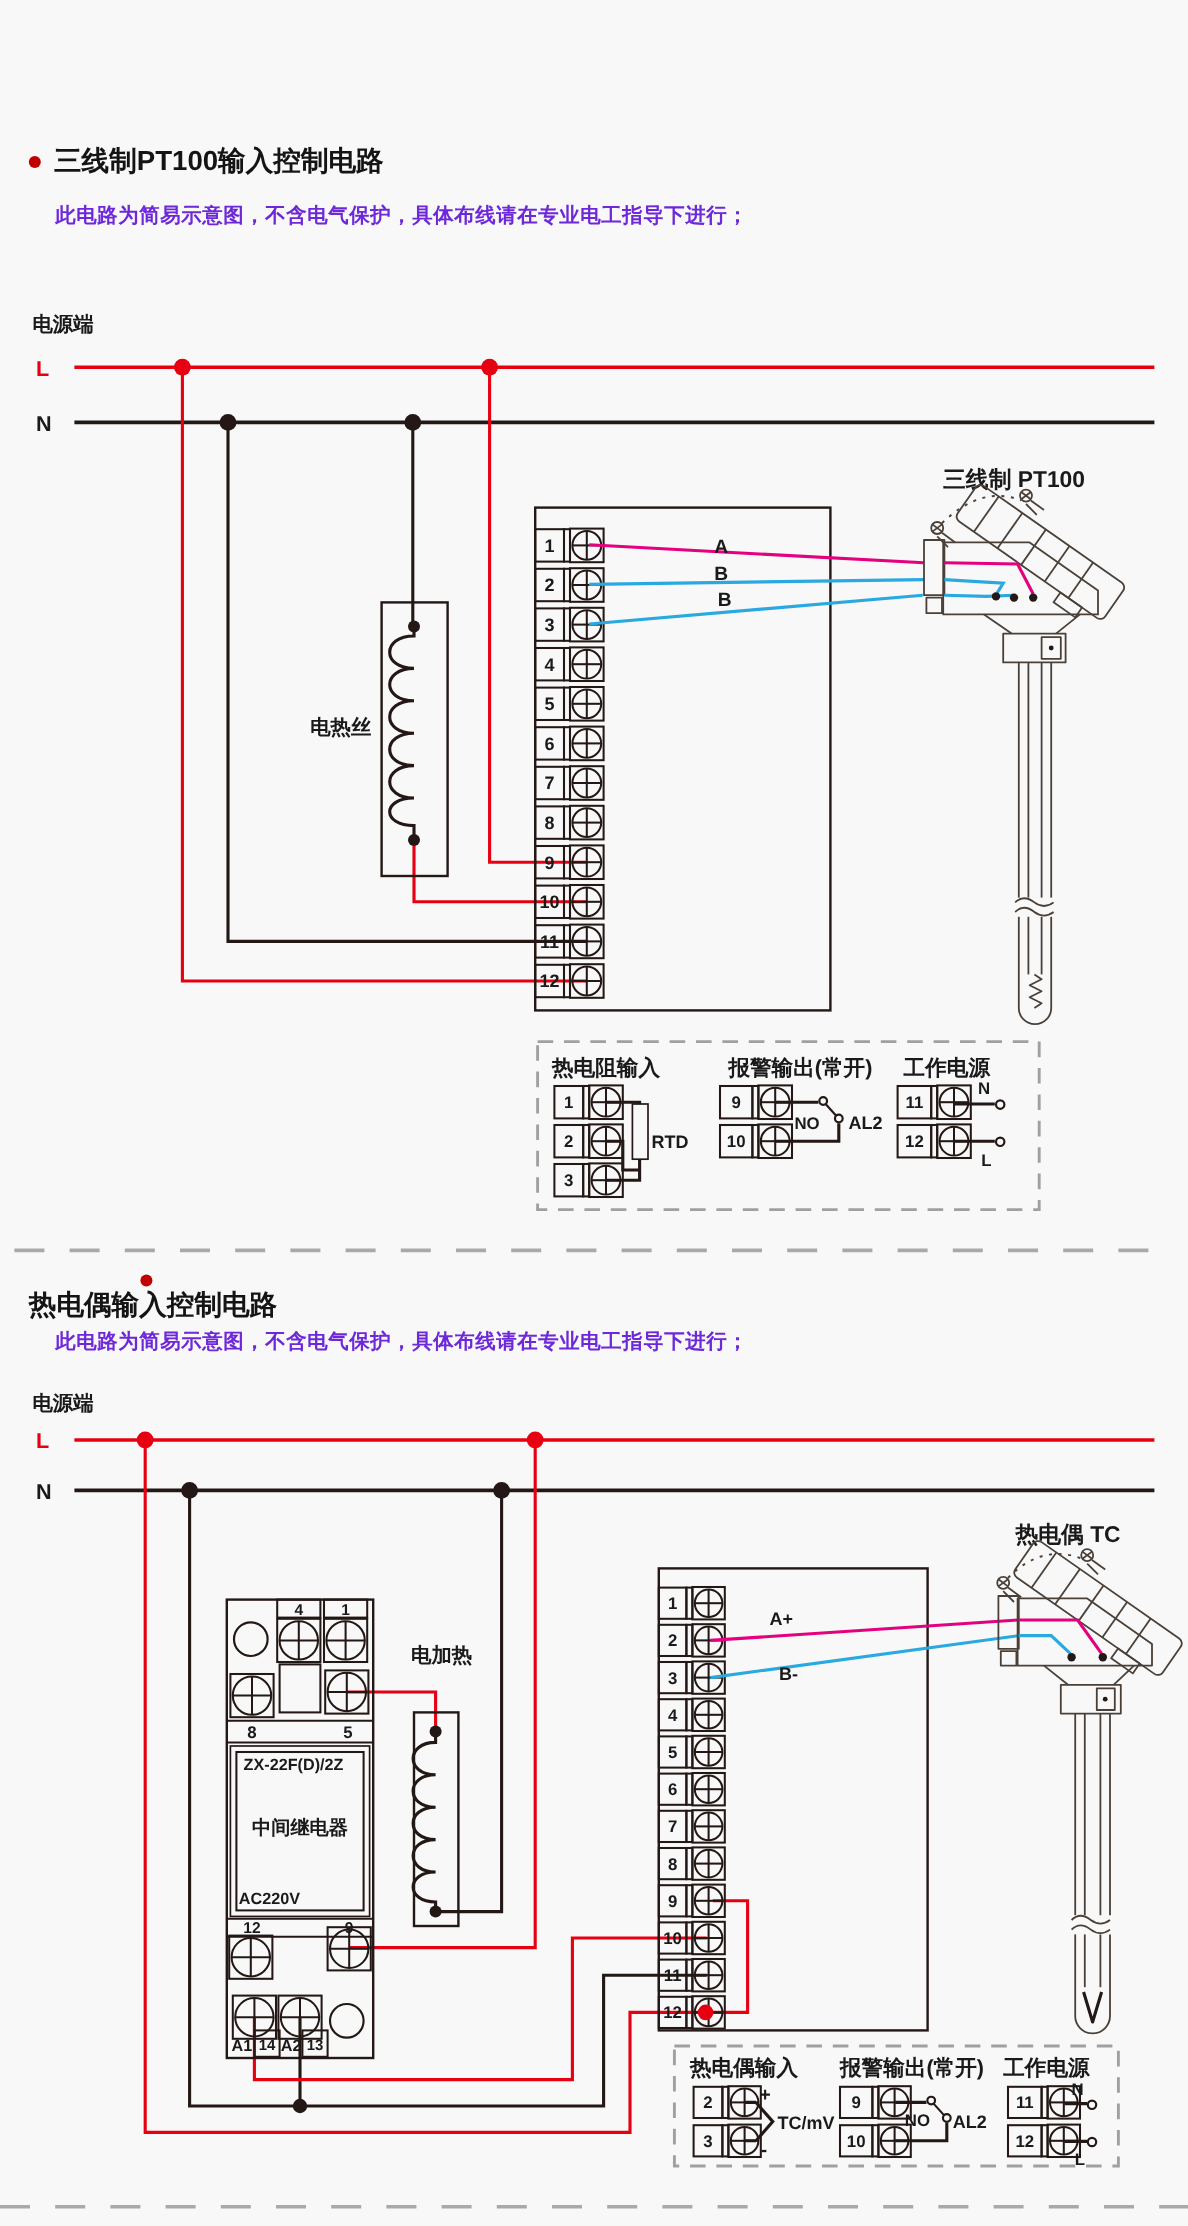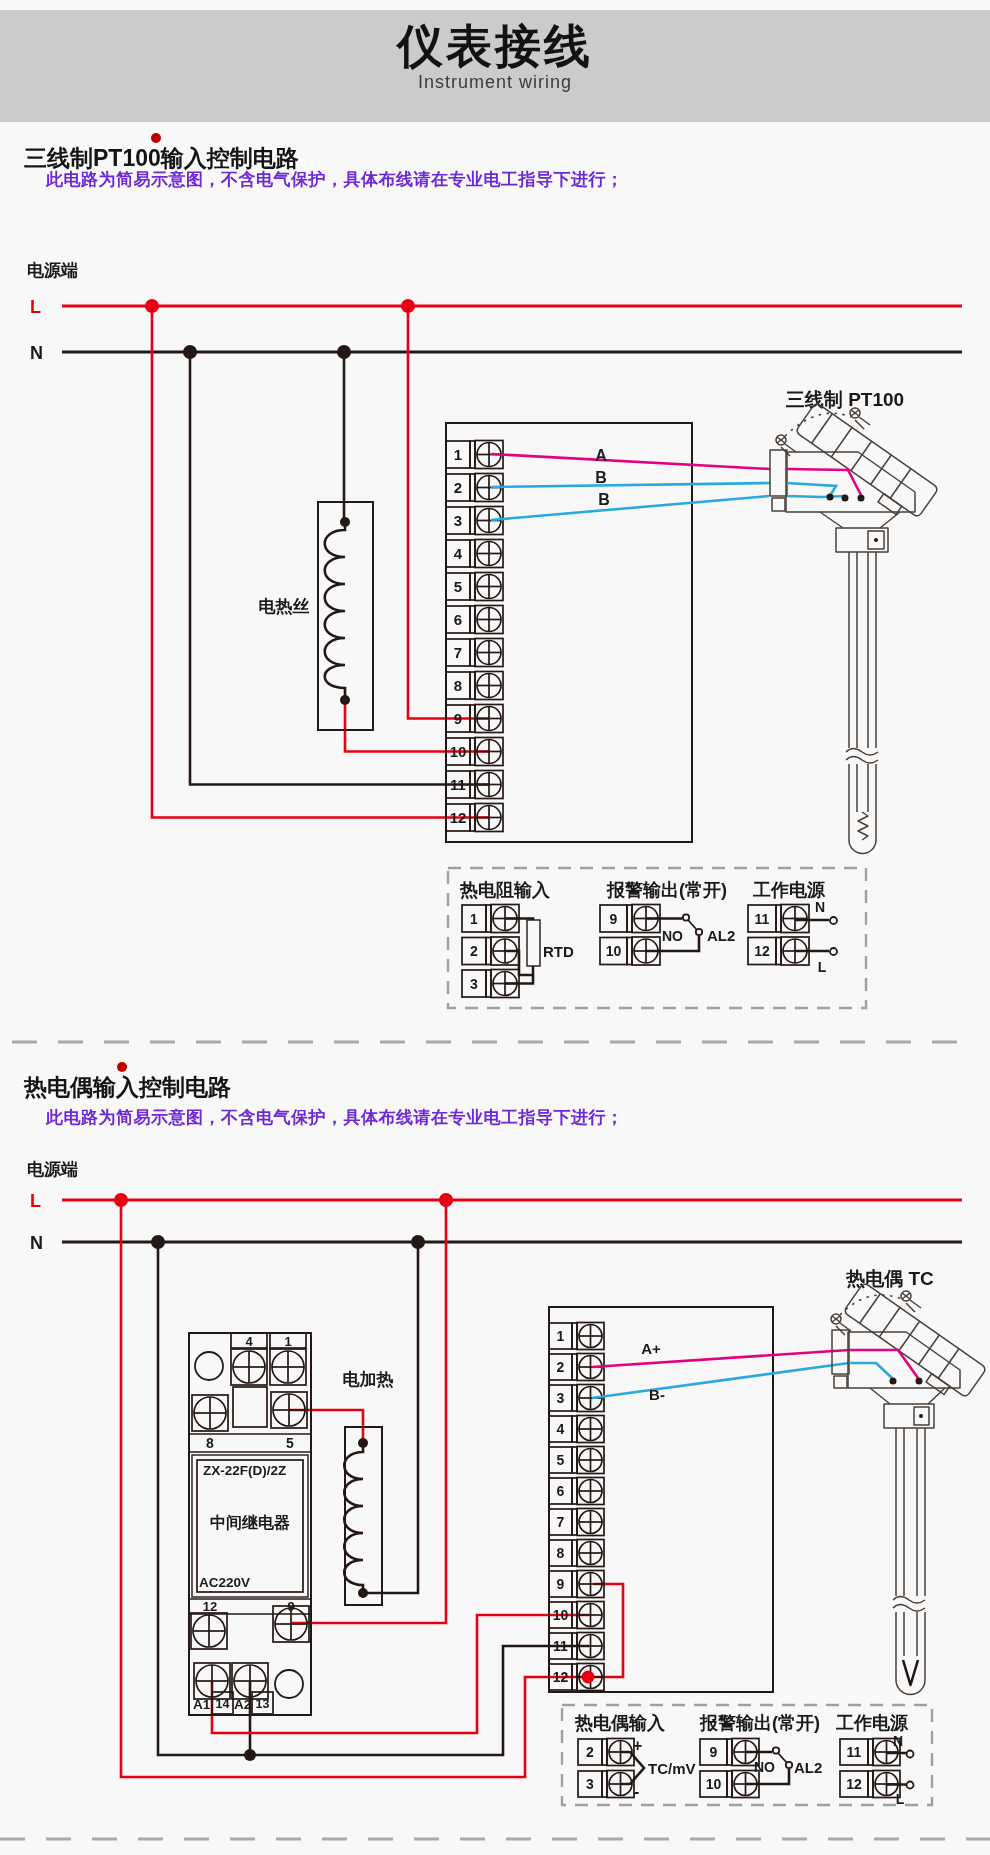--- a/index.html
+++ b/index.html
@@ -26,26 +26,22 @@
   .divider{stroke:#a9a9a9;stroke-width:3;stroke-dasharray:25 21;fill:none;}
   .sn{fill:none;stroke:#4a4038;stroke-width:1.5;stroke-linejoin:round;}
   .gray{stroke:#9fa0a0;}
   .contact{fill:none;stroke:#231815;stroke-width:1.8;}
 </style>
 </head>
 <body>
 
 <div class="page">
 
-  <div class="header">
-    <div class="title">仪表接线</div>
-    <div class="sub">Instrument wiring</div>
-  </div>
-
-  <div class="section-title" style="top:133px;flex-direction:column;">
+
+  <div class="section-title" style="top:119px;">
     <span class="bullet"></span>
     <span>三线制PT100输入控制电路</span>
   </div>
   <div class="note" style="top:168px;">此电路为简易示意图，不含电气保护，具体布线请在专业电工指导下进行；</div>
 
   <div class="section-title" style="top:1062px;flex-direction:column;">
     <span class="bullet"></span>
     <span>热电偶输入控制电路</span>
   </div>
   <div class="note" style="top:1106px;">此电路为简易示意图，不含电气保护，具体布线请在专业电工指导下进行；</div>

